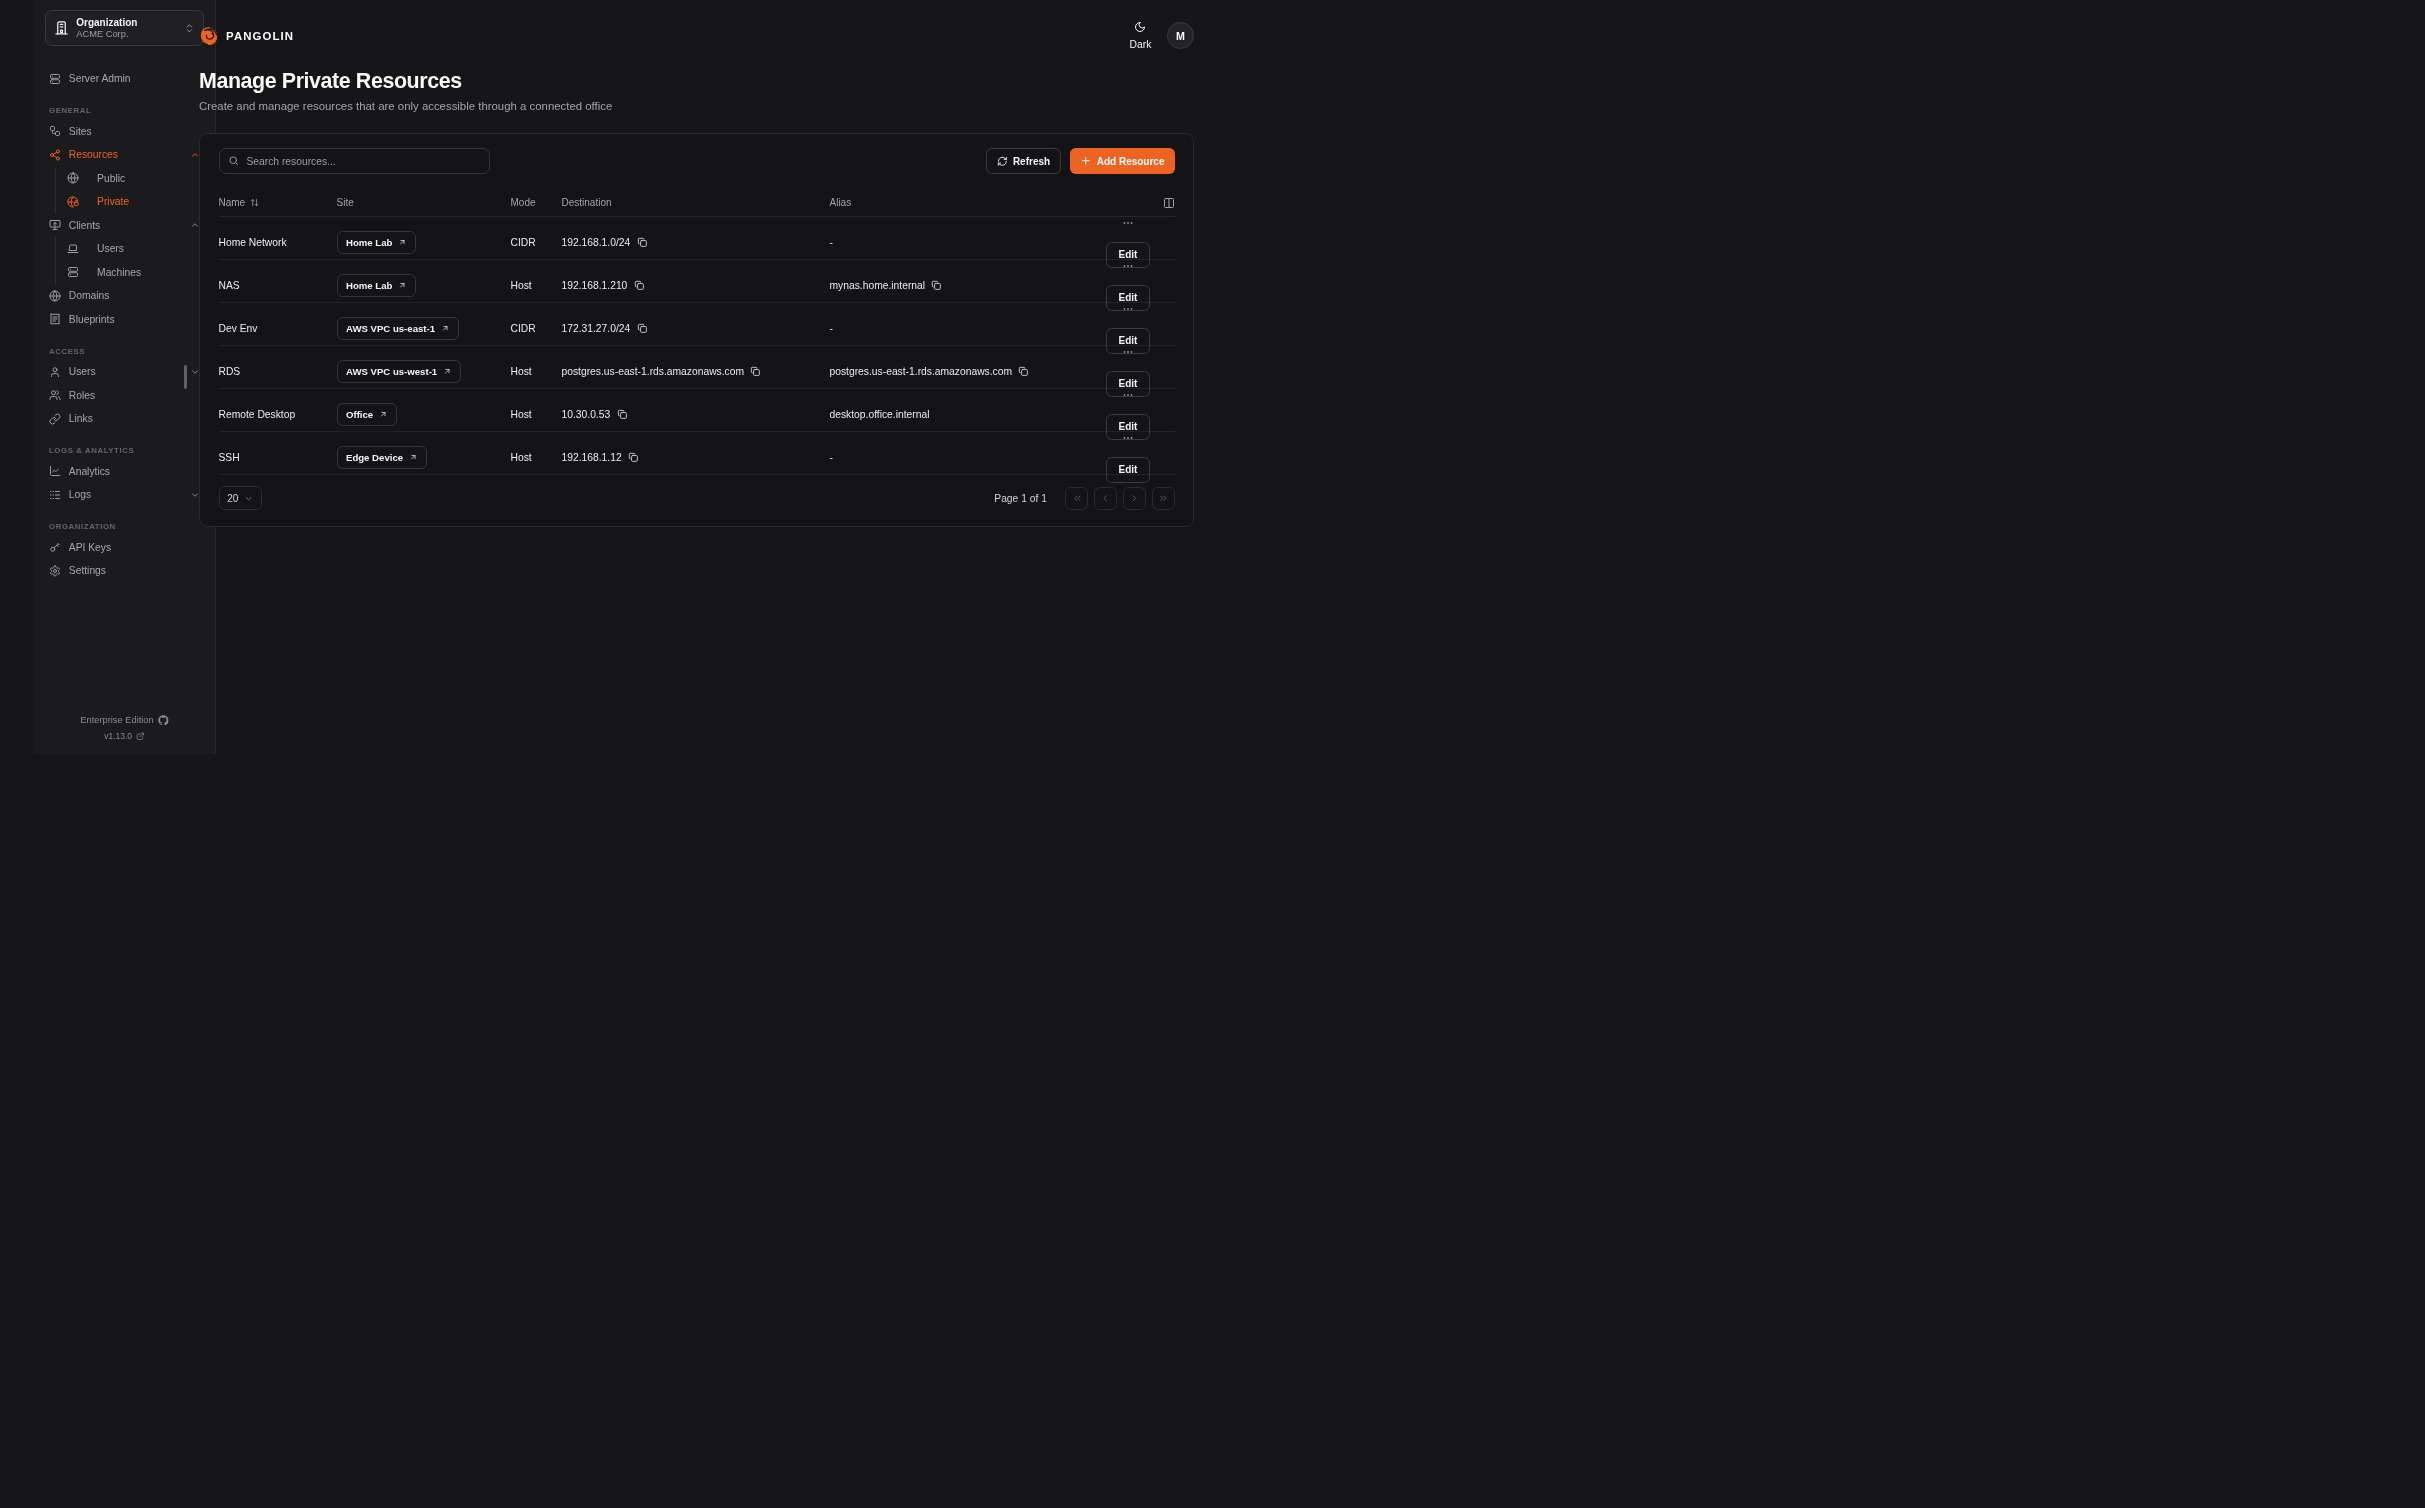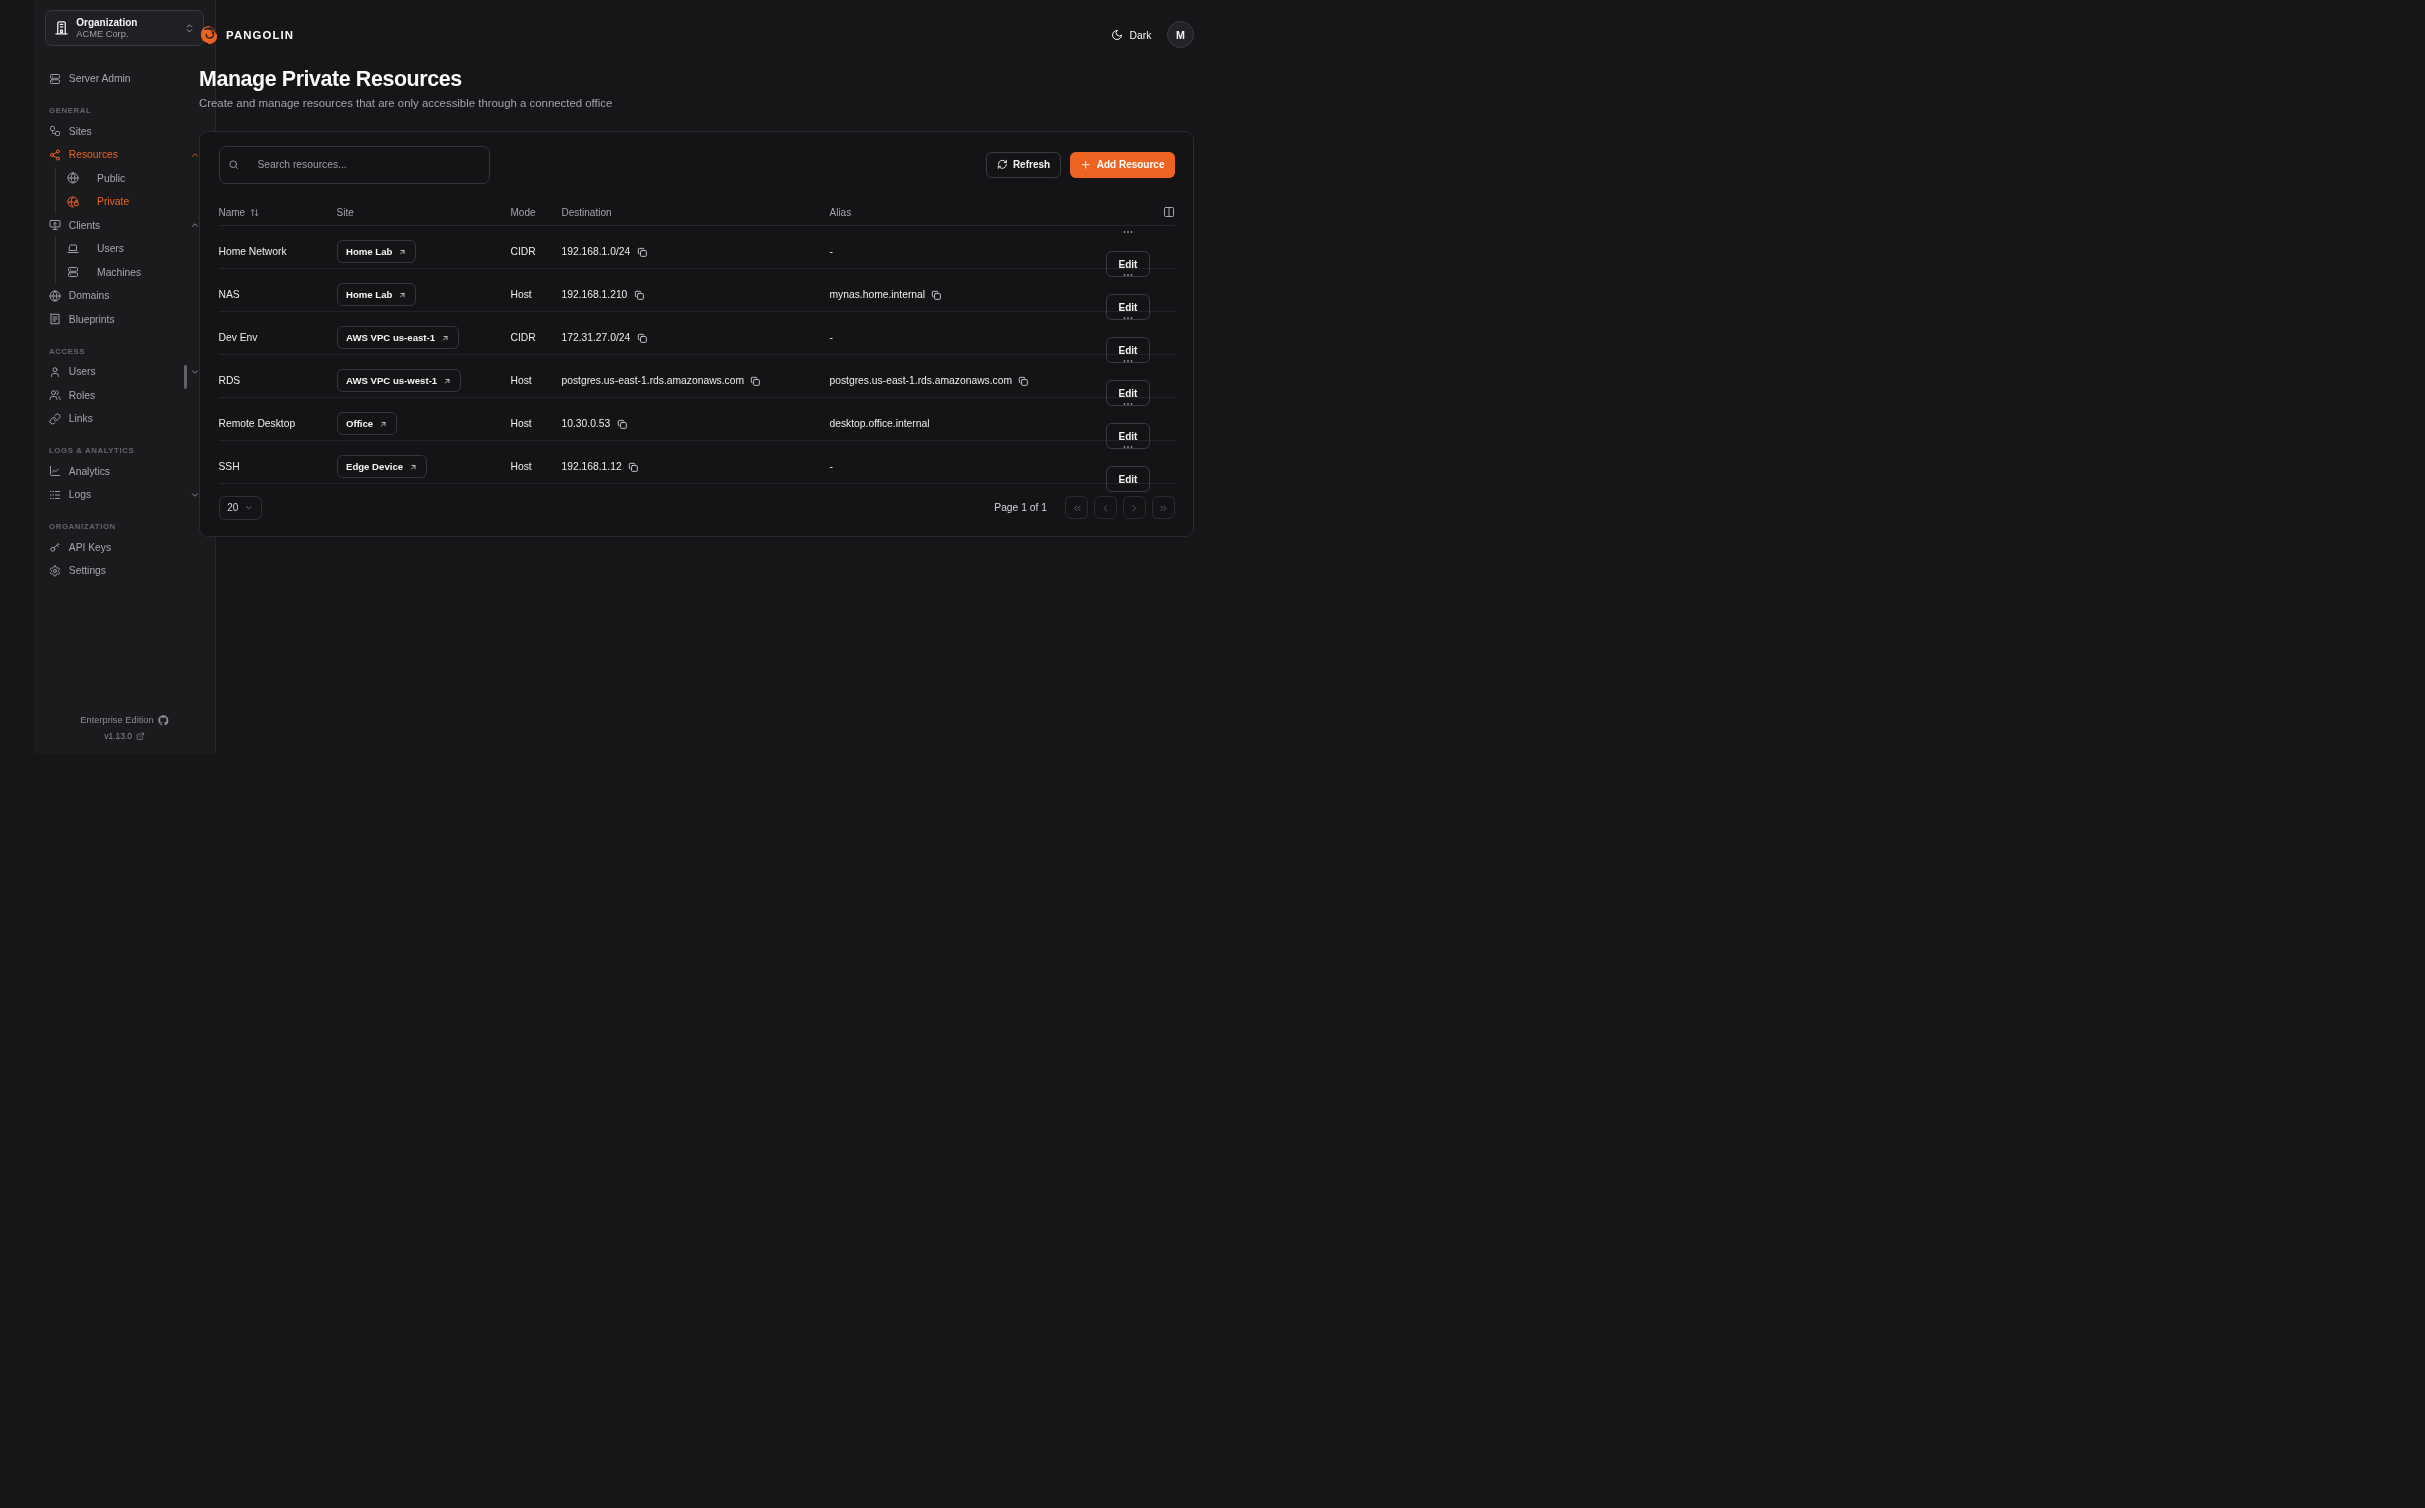--- a/index.html
+++ b/index.html
@@ -60,39 +60,39 @@
   
   .main { position:absolute; left:182px; top:0; right:0; bottom:0; }
   .topbar {
     display:flex; align-items:center; justify-content:space-between;
     padding:13px 19px 0 17px;
     margin-top:8px;
   }
   .brand { display:flex; align-items:center; gap:7.1px; cursor:pointer; }
   .brand-name { font-size:11.4px; font-weight:bold; letter-spacing:1.1px; color:#fafafa; }
   .topbar-right { display:flex; align-items:center; gap:15.7px; }
-  .theme-toggle { display:flex; align-items:flex-end; gap:6.4px; color:#f4f4f5; font-size:10.3px; cursor:pointer; }
+  .theme-toggle { display:flex; align-items:center; gap:6.4px; color:#f4f4f5; font-size:10.3px; cursor:pointer;flex-direction:column; }
   .avatar {
     width:27px; height:27px; border-radius:50%; background:#232327;
     border:0.7px solid #3a3a41; display:flex; align-items:center; justify-content:center;
     font-weight:bold; font-size:10.7px; color:#fafafa; cursor:pointer;
   }
 
   .page-head { padding:18.5px 19px 0 17px; }
   .page-title { font-size:21.4px; font-weight:bold; letter-spacing:-0.4px; color:#fafafa; }
   .page-subtitle { font-size:11.4px; color:#a3a3ad; margin-top:5.7px; }
 
   .card {
     margin:21.4px 19px 0 17px;
     background:#141417; border:0.7px solid #2a2a2f; border-radius:8.5px;
     padding:14.2px 18.5px 15.7px 18.5px;
   }
   .toolbar { display:flex; align-items:center; justify-content:space-between; }
   .search-box {
-    display:flex; align-items:center; gap:18px; width:271px; height:38px;
+    display:flex; align-items:center; gap:7px; width:271px; height:26px;
     border:0.7px solid #35353c; border-radius:7.1px; padding:0 8.5px; color:#9d9da6;
   }
   .search-box input {
     flex:1; background:transparent; border:none; outline:none;
     color:#e4e4e7; font-size:10.3px; font-family:"Liberation Sans", sans-serif;
   }
   .search-box input::placeholder { color:#9d9da6; }
   .toolbar-right { display:flex; align-items:center; gap:8.5px; }
   .btn {
     display:flex; align-items:center; gap:5.7px; height:26px; padding:0 10px;

